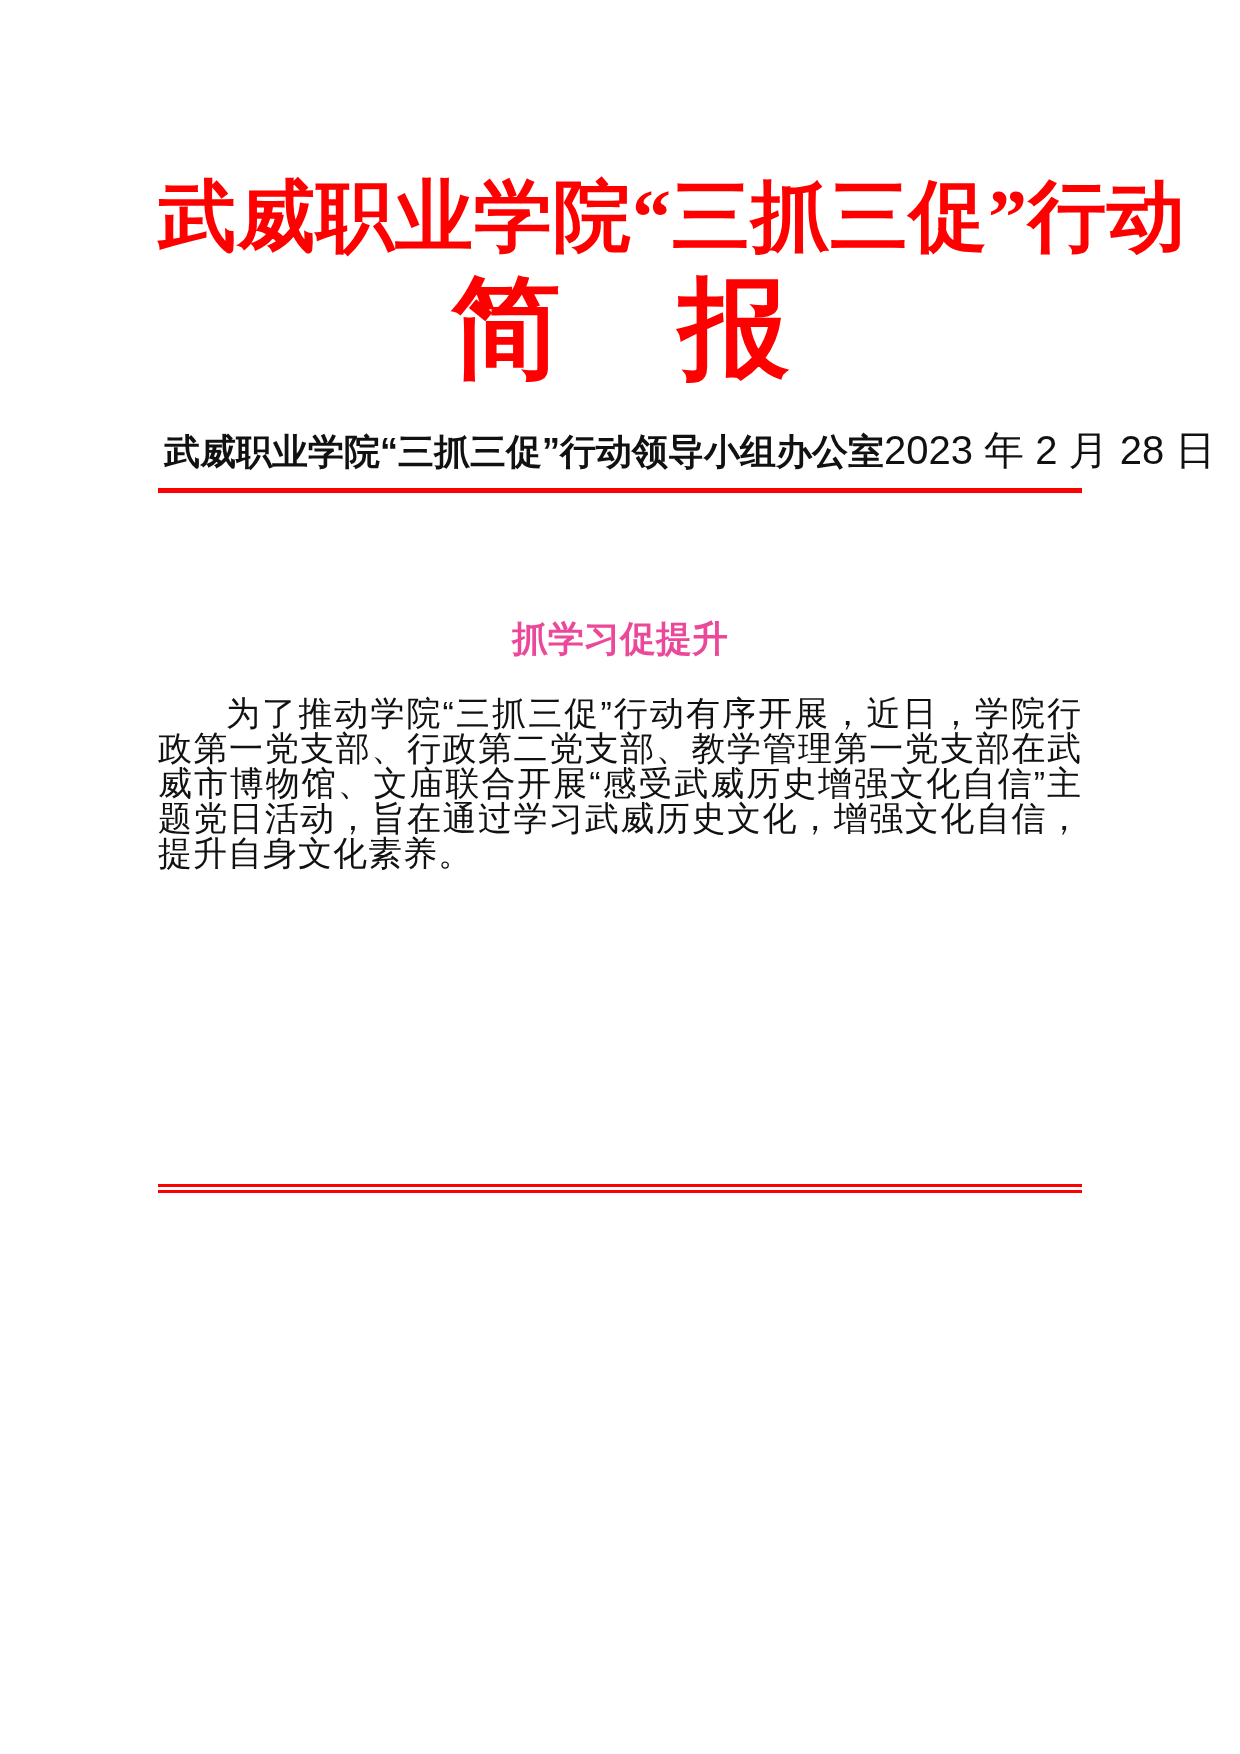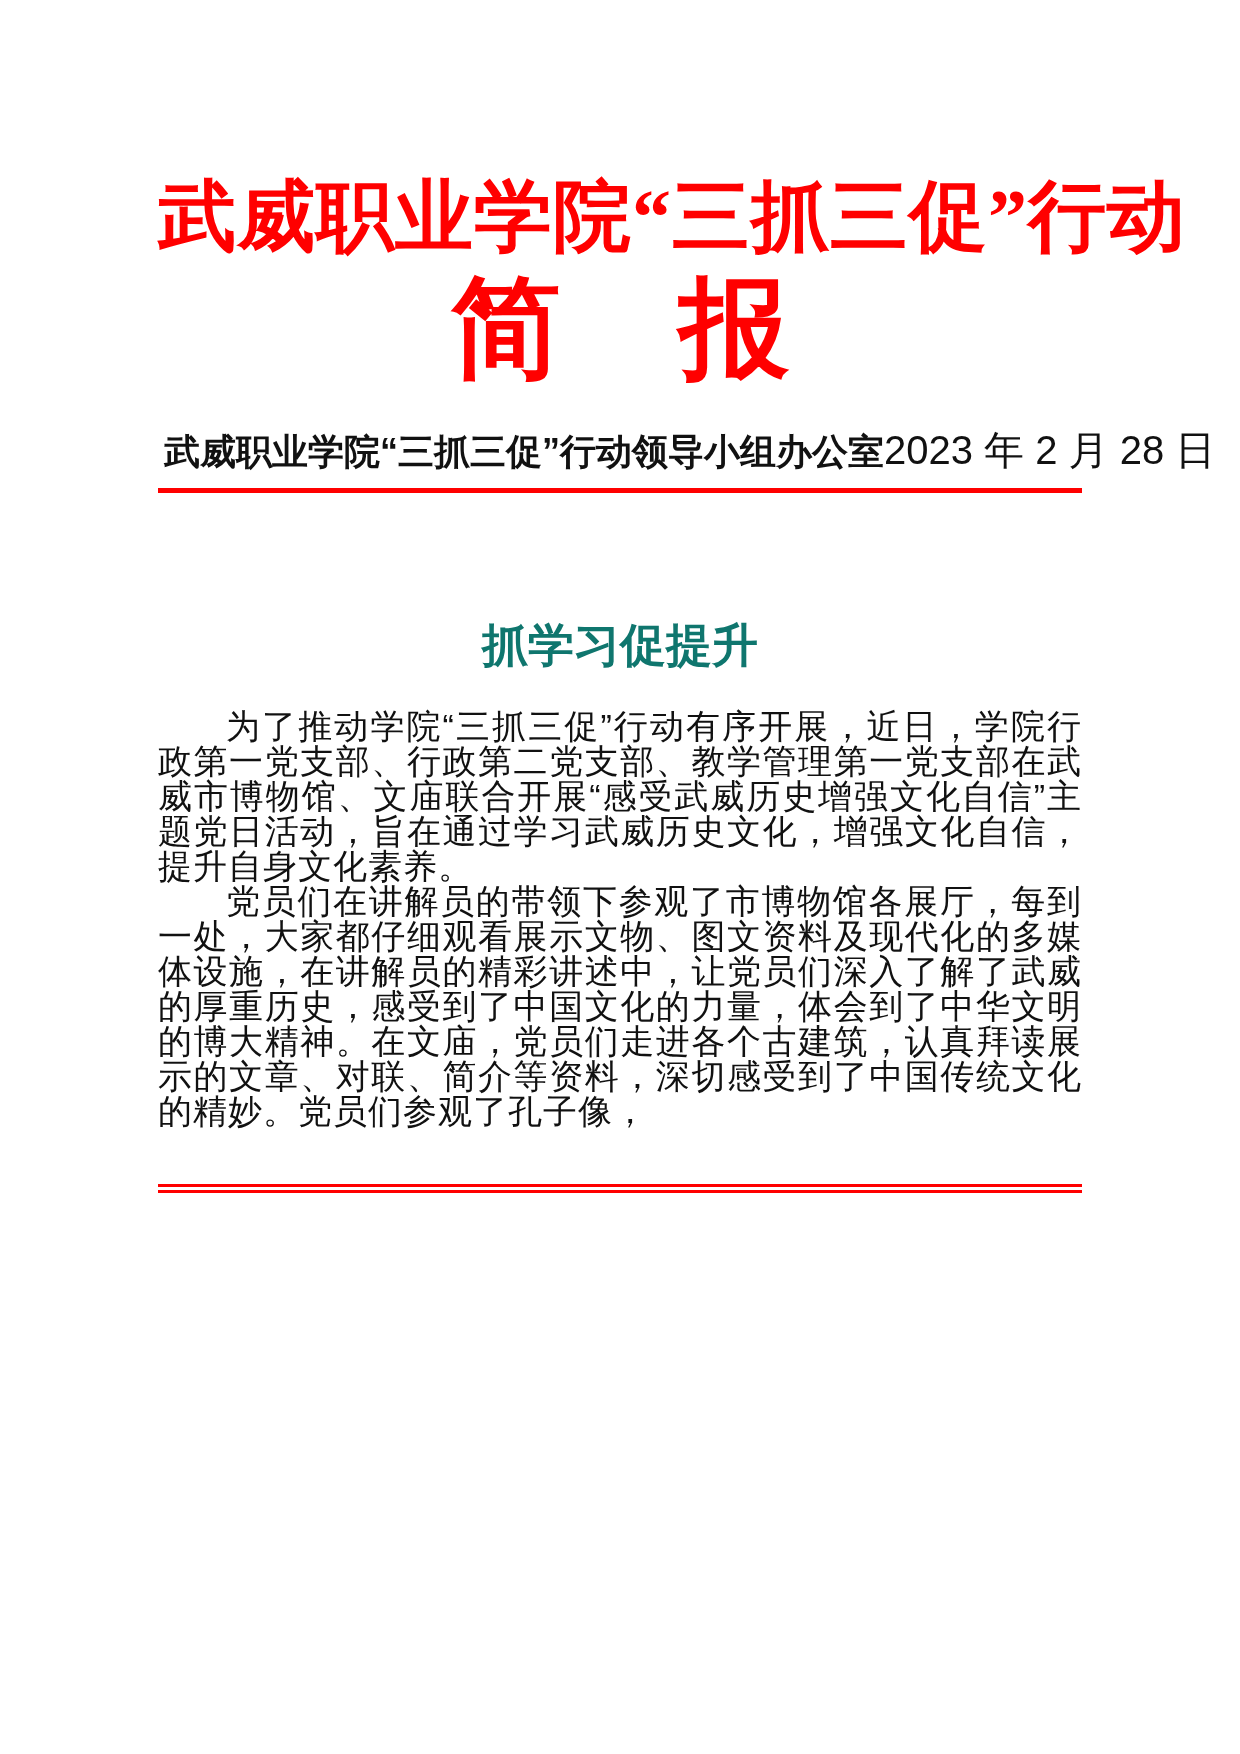--- a/index.html
+++ b/index.html
@@ -74,22 +74,22 @@
     white-space:nowrap;
   }
   
   .article-title{
     margin-top:122px;
     display:flex;
     justify-content:center;
     gap:92px;
     font-family:"Liberation Serif","DejaVu Serif",serif;
     font-weight:700;
-    font-size:46px;
-    color:#0f766e;
+    font-size:36px;
+    color:#ec4899;
     white-space:nowrap;
   }
   .article-body{
     margin-top:32px;
     font-size:34px;
     line-height:35px;
     text-align:justify;
     letter-spacing:1px;
   }
   .article-body p{
@@ -124,19 +124,18 @@
     <span class="issue-date">2023 年 2 月 28 日</span>
   </div>
 
   <main>
     <h1 class="article-title">
       <span>抓学习促提升</span>
     </h1>
 
     <div class="article-body">
       <p>为了推动学院“三抓三促”行动有序开展，近日，学院行政第一党支部、行政第二党支部、教学管理第一党支部在武威市博物馆、文庙联合开展“感受武威历史增强文化自信”主题党日活动，旨在通过学习武威历史文化，增强文化自信，提升自身文化素养。</p>
-      <p>党员们在讲解员的带领下参观了市博物馆各展厅，每到一处，大家都仔细观看展示文物、图文资料及现代化的多媒体设施，在讲解员的精彩讲述中，让党员们深入了解了武威的厚重历史，感受到了中国文化的力量，体会到了中华文明的博大精神。在文庙，党员们走进各个古建筑，认真拜读展示的文章、对联、简介等资料，深切感受到了中国传统文化的精妙。党员们参观了孔子像，</p>
     </div>
   </main>
 
   <div class="footer-rule"></div>
 
 </div>
 
 </body></html>

